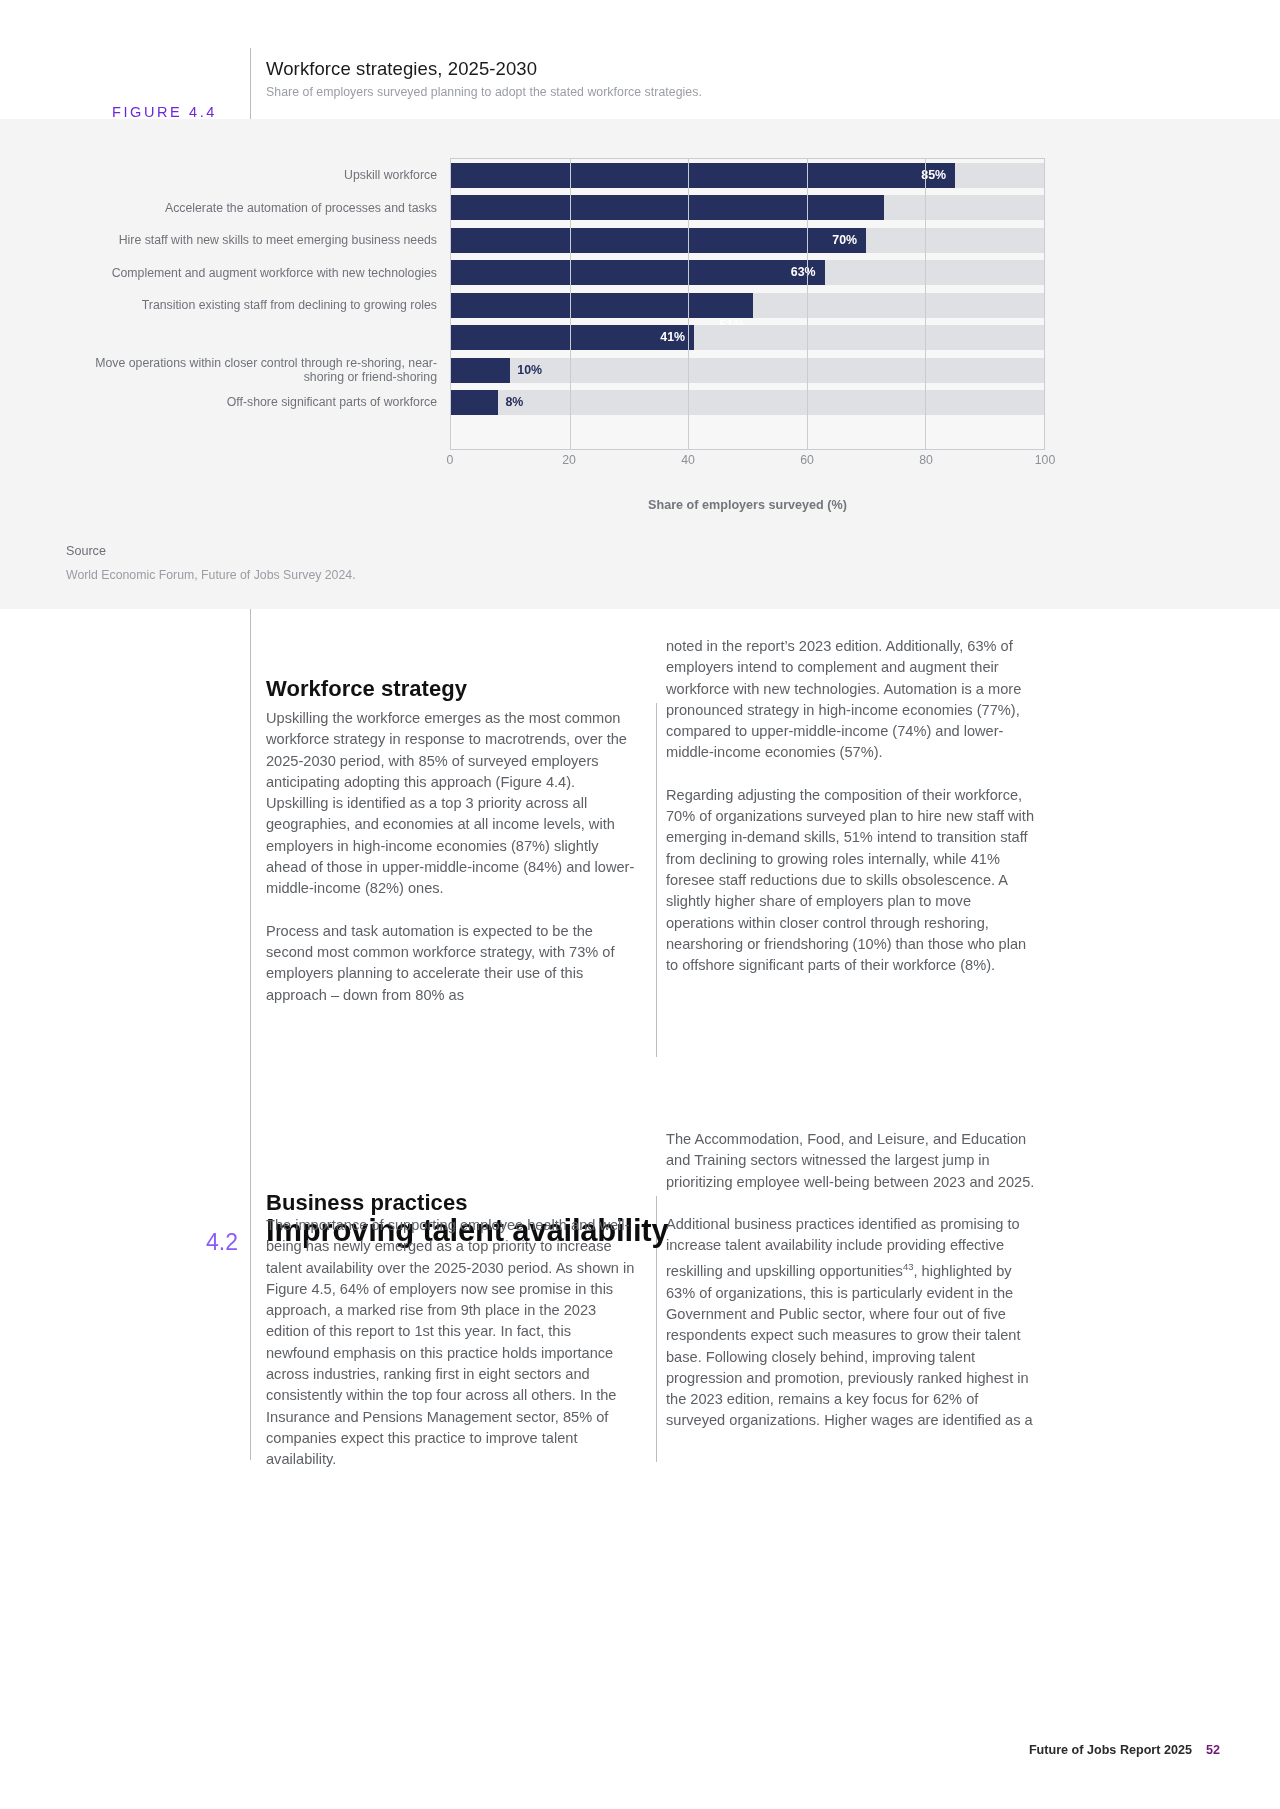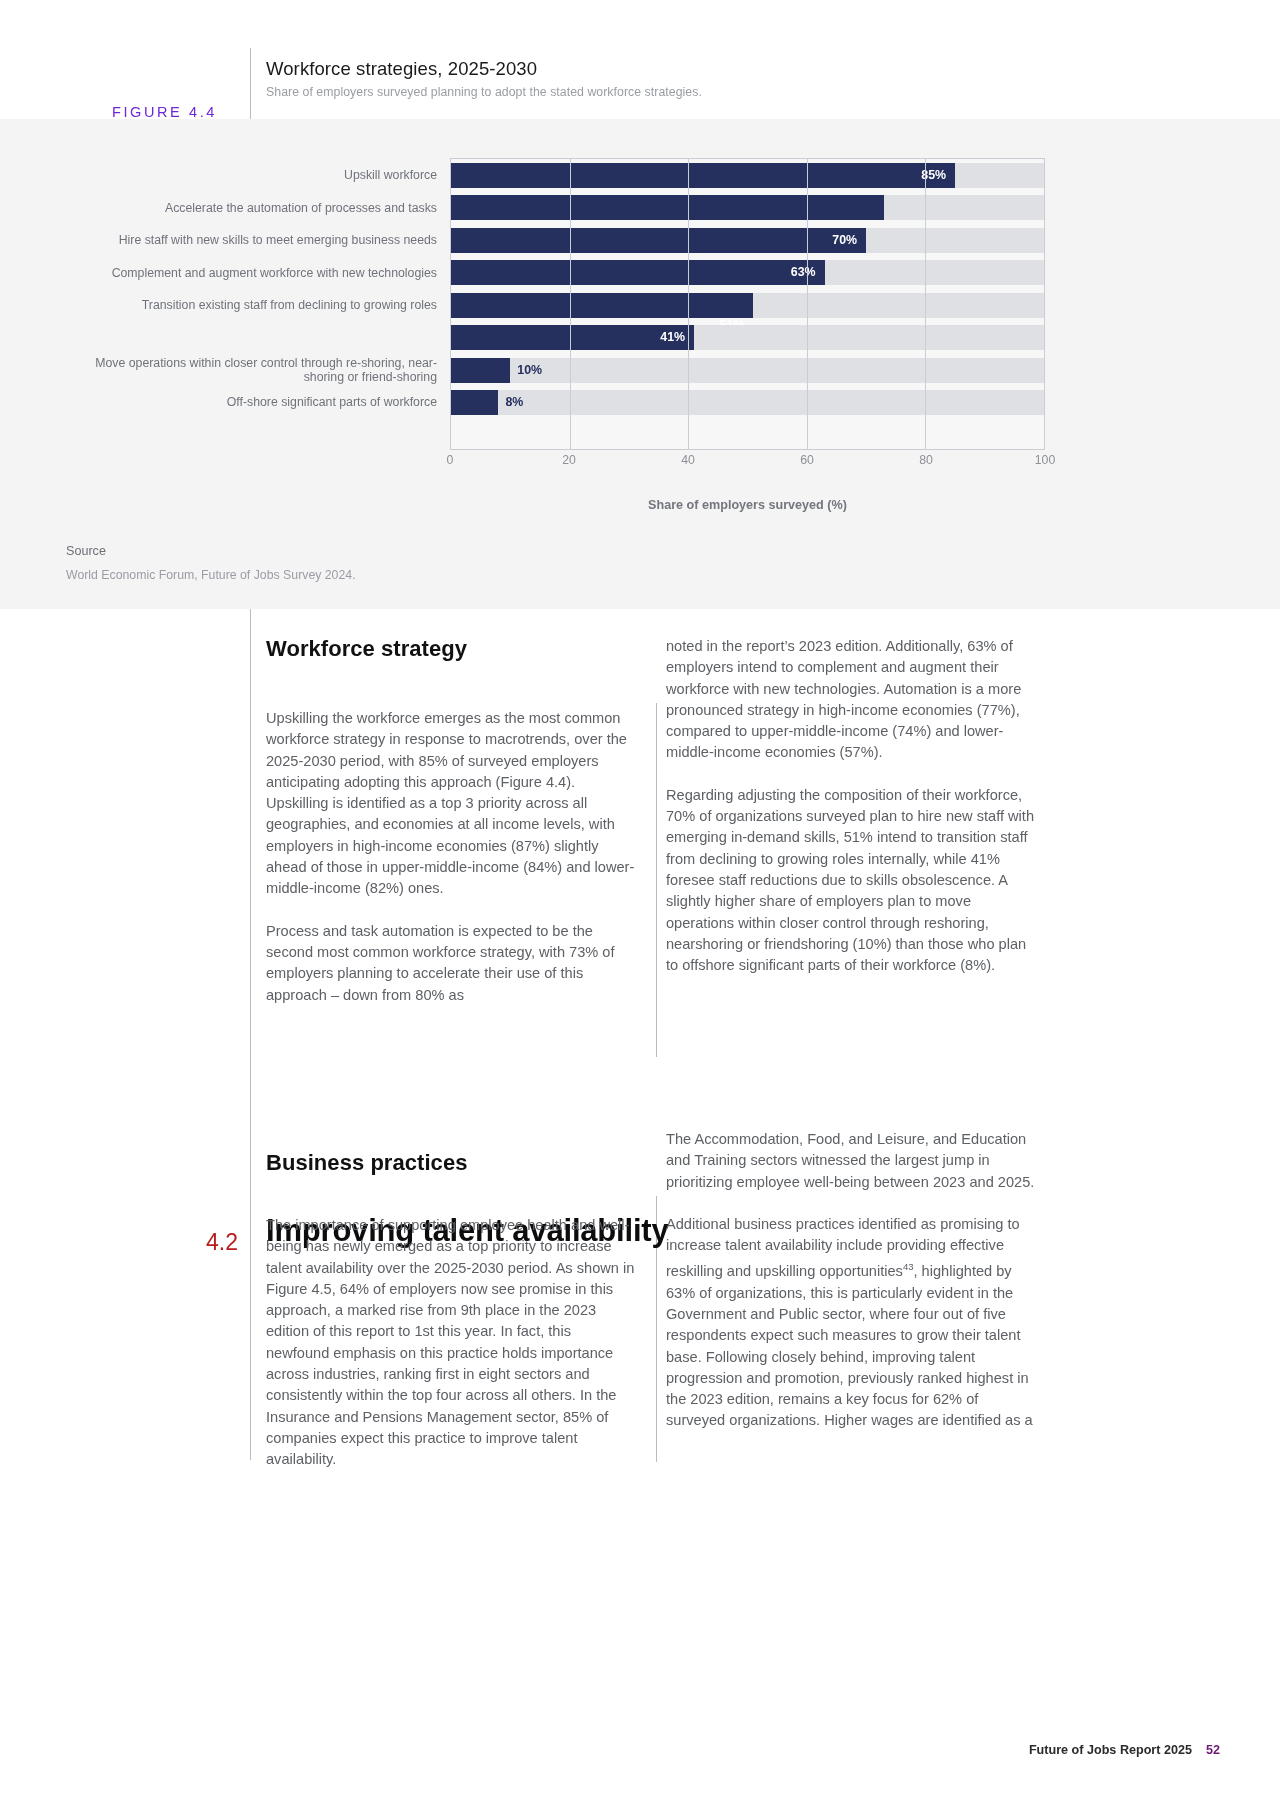--- a/index.html
+++ b/index.html
@@ -176,37 +176,38 @@
     left: 656px; top: 1196px;
     width: 1px; height: 266px;
     background: #b9bcc2;
   }
   .h2 {
     position: absolute;
     font-size: 22px;
     font-weight: 700;
     color: #111111;
     letter-spacing: 0.05px;
+    margin-top: 40px;
   }
   .col {
     position: absolute;
     width: 370px;
     font-size: 14.6px;
     line-height: 21.3px;
     color: #5d6065;
   }
   .col p { margin-bottom: 21px; }
 
   .sec-num {
     position: absolute;
     left: 196px; top: 1229px;
     width: 42px;
     text-align: right;
     font-size: 23px;
-    color: #b91c1c;
+    color: #8b5cf6;
   }
   .sec-rule {
     position: absolute;
     left: 250px; top: 1194px;
     width: 1px; height: 68px;
     background: #b9bcc2;
   }
   .sec-title {
     position: absolute;
     left: 266px; top: 1213px;

